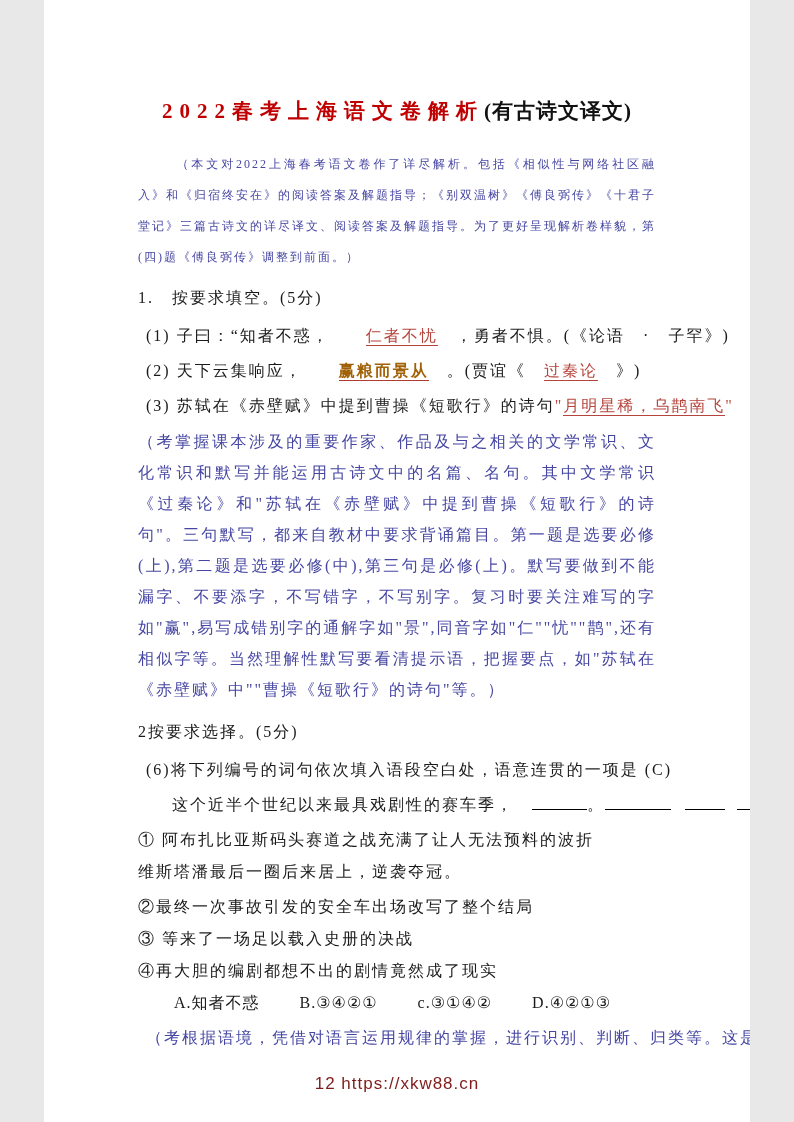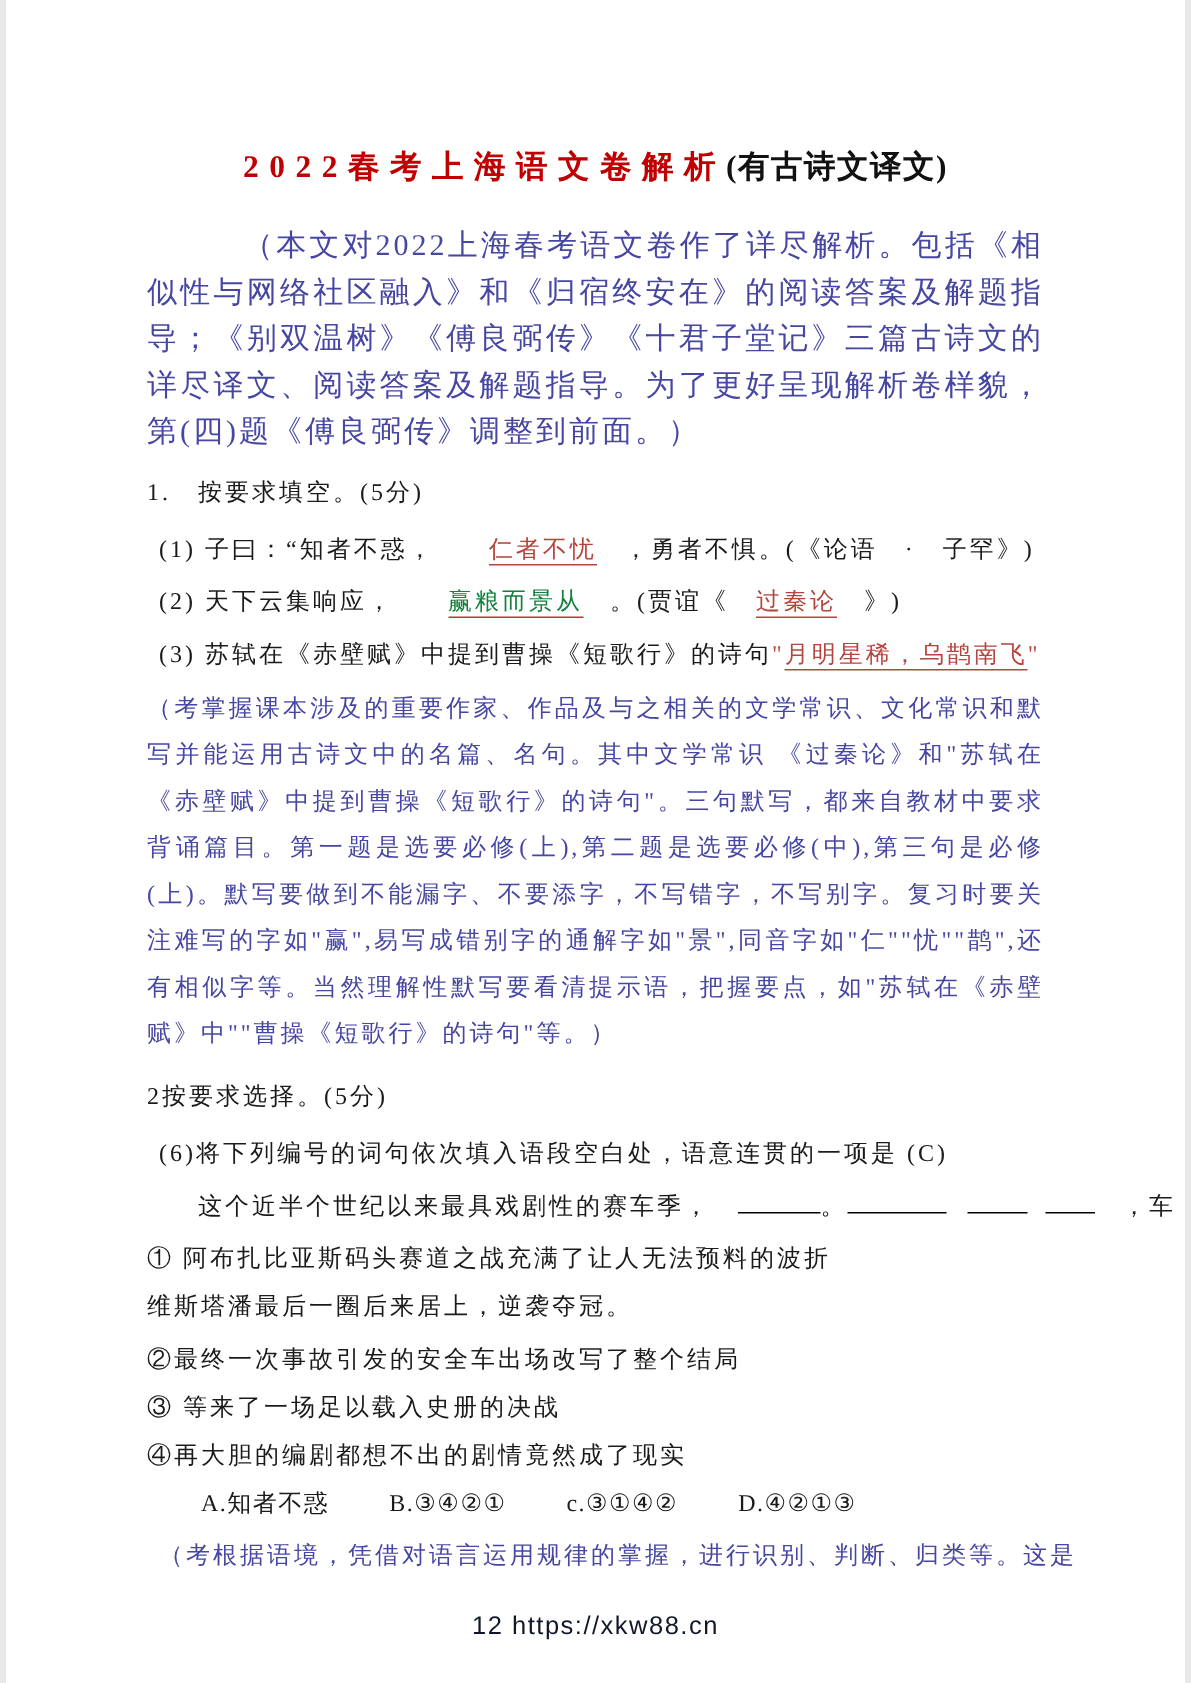--- a/index.html
+++ b/index.html
@@ -1,40 +1,40 @@
 <!DOCTYPE html>
 <html><head>
 <meta charset="utf-8">
 <style>
   * { margin:0; padding:0; box-sizing:border-box; }
   html,body { background:#e8e8e8; }
   .page {
     position:relative;
-    width:786px; height:1122px;
+    width:706px; height:1122px;
     margin:0 auto;
     background:#ffffff;
     font-family:"Liberation Serif","DejaVu Serif",serif;
     color:#1a1a1a;
     overflow:hidden;
   }
   .content { padding:97px 94px 0 94px; }
 
   .doc-title {
     text-align:center;
     font-size:21px;
     font-weight:bold;
     margin-bottom:24px;
     white-space:nowrap;
   }
   .doc-title .t-red  { color:#c00000; letter-spacing:7px; }
   .doc-title .t-blk  { color:#111111; letter-spacing:1px; }
 
   .blue  { color:#4747a3; }
   .intro {
-    font-size:20px;
+    font-size:12px;
     line-height:31px;
     letter-spacing:2px;
     text-indent:3.2em;
     text-align:justify;
     margin-bottom:10px;
   }
 
   .sec-heading {
     font-size:23px;
     font-weight:bold;
@@ -53,21 +53,21 @@
     white-space:nowrap;
   }
   .q-stem { margin-bottom:8px; }
   .fill-line { padding-left:8px; margin-bottom:5px; }
 
   .ans {
     color:#b5443c;
     border-bottom:1px solid #b5443c;
     padding-bottom:1px;
   }
-  .ans-b { font-weight:normal; color:#15803d; border-bottom-color:#b03a34; }
+  .ans-b { font-weight:bold; color:#a16207; border-bottom-color:#b03a34; }
   .rq { color:#bf4a43; }
 
   .comment {
     font-size:16px;
     line-height:31px;
     letter-spacing:2px;
     text-align:justify;
     margin:4px 0 12px 0;
   }
 
@@ -88,21 +88,21 @@
   .options { padding-left:36px; letter-spacing:1px; }
   .options .opt { margin-right:40px; }
 
   .footer {
     position:absolute;
     left:0; right:0;
     bottom:28px;
     text-align:center;
     font-family:"Liberation Sans","DejaVu Sans",sans-serif;
     font-size:17px;
-    color:#0f172a;
+    color:#7f1d1d;
     letter-spacing:1px;
   }
 </style>
 </head>
 <body>
 
 <div class="page">
   <div class="content">
 
     <div class="doc-title">

